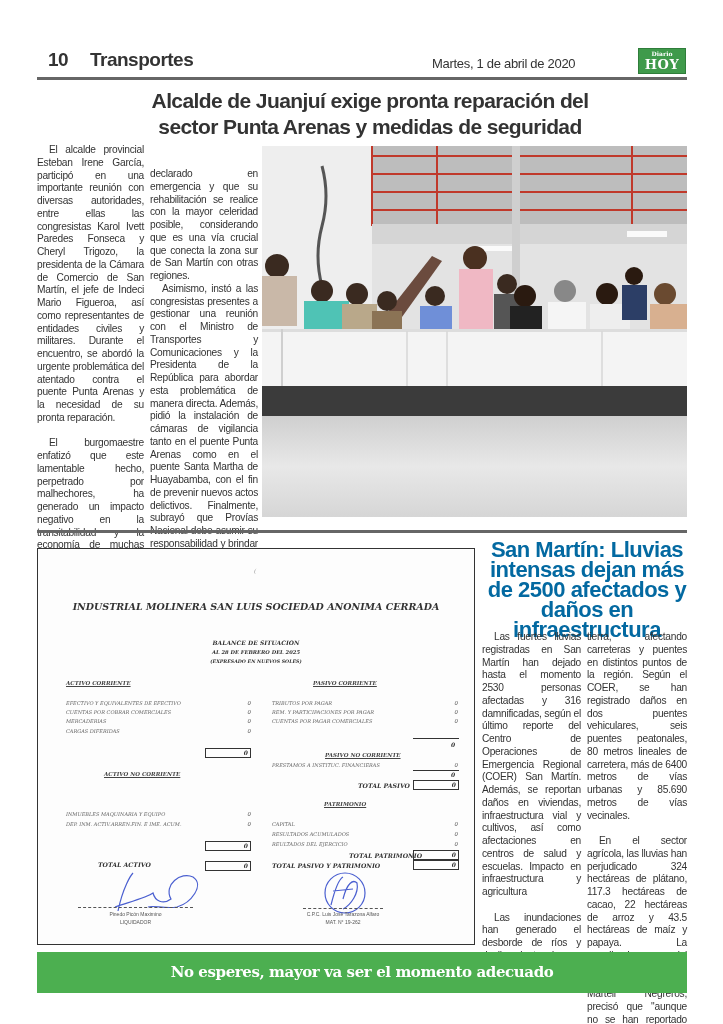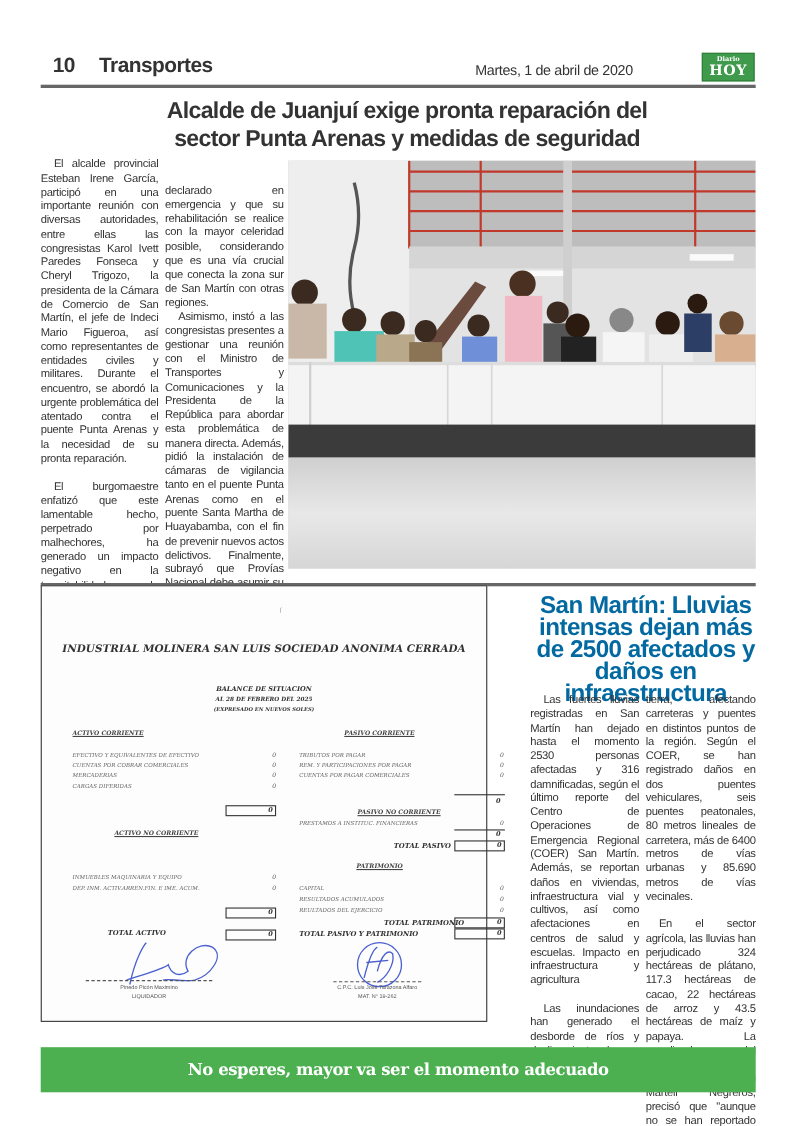--- a/index.html
+++ b/index.html
@@ -21,21 +21,21 @@
   .col p { text-indent: 12px; margin-bottom: 12.75px; }
   .col p:last-child { margin-bottom: 0; }
   .col1 { left: 37px; top: 144px; width: 107px; }
   .col2 { left: 150px; top: 144px; width: 108px; margin-top: 24px; }
 
   .photo { position: absolute; left: 262px; top: 146px; width: 425px; height: 371px; overflow: hidden; background: #dcdcdc; }
 
   .mid-rule { position: absolute; left: 37px; top: 530px; width: 650px; height: 3px; background: #666; }
 
   
-  .docframe { position: absolute; left: 37px; top: 532px; width: 406px; height: 397px; border: 1.5px solid #333; background: #fdfdfd; font-family: "DejaVu Serif", serif; font-style: italic; color: #555; }
+  .docframe { position: absolute; left: 37px; top: 548px; width: 438px; height: 397px; border: 1.5px solid #333; background: #fdfdfd; font-family: "DejaVu Serif", serif; font-style: italic; color: #555; }
   .doc-title { position: absolute; left: 0; width: 100%; text-align: center; font-weight: bold; color: #333; }
   .doc-t1 { top: 52px; font-size: 9.5px; }
   .doc-t2 { top: 77px; font-size: 8px; }
   .doc-t3 { top: 90px; font-size: 6px; }
   .doc-t4 { top: 100px; font-size: 5.2px; }
   .doc-t5 { top: 110px; font-size: 4.7px; }
   .dsec { position: absolute; font-size: 5.5px; font-weight: bold; text-decoration: underline; color: #444; }
   .drow { position: absolute; font-size: 5px; color: #666; white-space: nowrap; }
   .dval { position: absolute; font-size: 5.5px; color: #555; text-align: right; width: 10px; }
   .dbox { position: absolute; width: 46px; height: 10px; border: 1px solid #333; font-size: 6px; font-weight: bold; text-align: right; padding-right: 2px; line-height: 8px; color: #333; }

